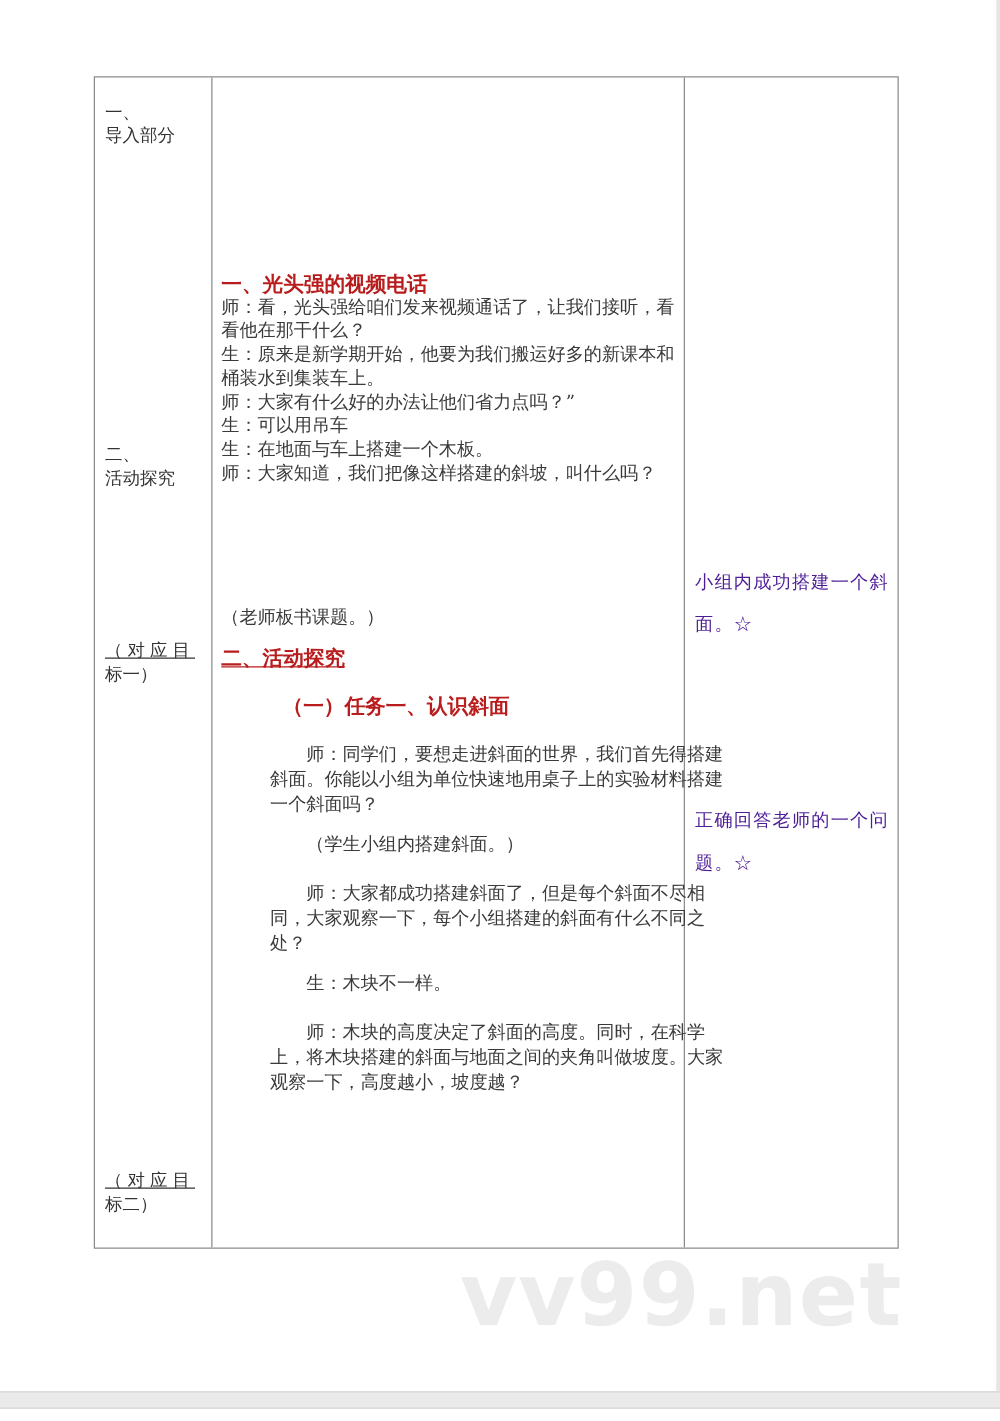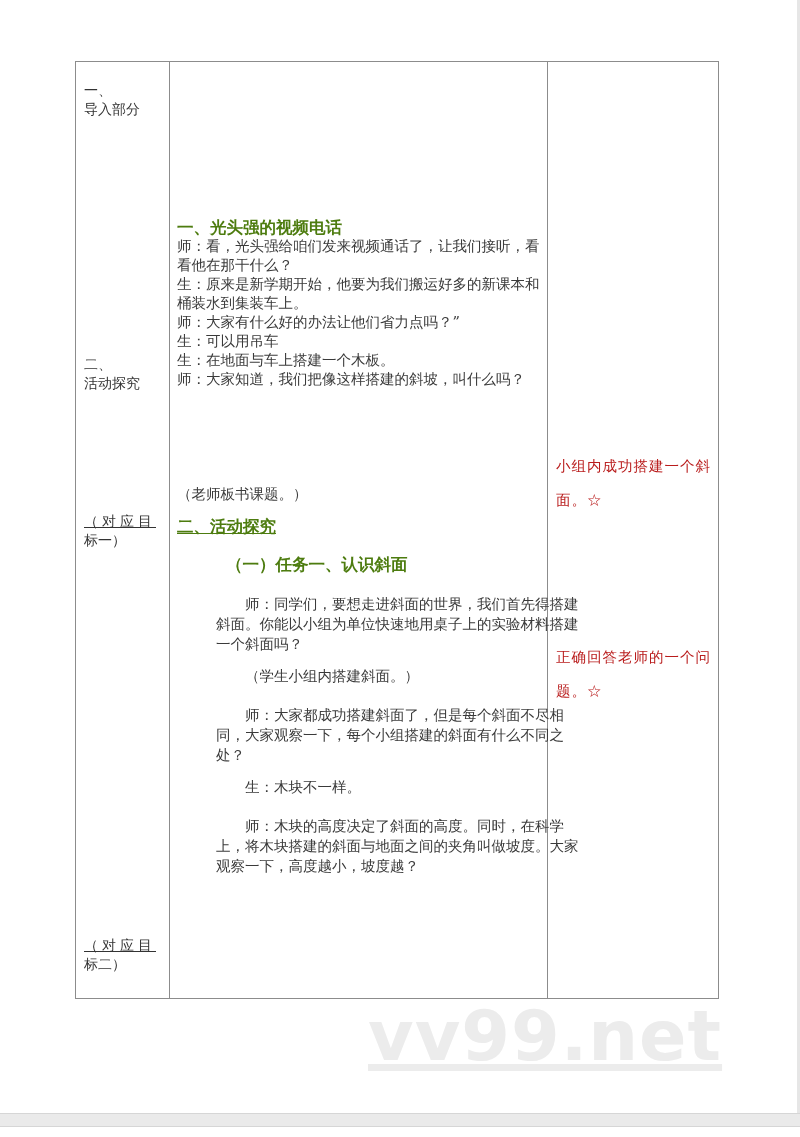--- a/index.html
+++ b/index.html
@@ -28,34 +28,34 @@
   .abs { position: absolute; }
   .lbl {
     font-family: "DejaVu Sans", "Liberation Sans", sans-serif;
     font-size: 14px; line-height: 19px; color: #333; left: 8px; width: 82px;
   }
   .lbl .spaced { letter-spacing: 4px; text-decoration: underline; }
 
   .c2 { left: 101px; width: 370px; font-size: 14.5px; line-height: 19px; color: #3a3a3a; }
   .h1 {
     font-family: "DejaVu Sans", "Liberation Sans", sans-serif;
-    font-weight: bold; font-size: 16.5px; color: #4d7c0f;
+    font-weight: bold; font-size: 16.5px; color: #b91c1c;
   }
   .p { text-indent: 0; }
   .ind { text-indent: 2em; margin-left: 39px; }
 
   .c3 {
-    left: 480px; width: 160px; font-size: 14.5px; line-height: 34px; color: #b91c1c;
+    left: 480px; width: 160px; font-size: 14.5px; line-height: 34px; color: #4c1d95;
     letter-spacing: 1px;
   }
 
   .watermark {
     position: absolute; left: 368px; top: 995px;
     font-family: "DejaVu Sans", "Liberation Sans", sans-serif;
-    font-weight: bold; font-size: 70px; color: #ececec; letter-spacing: 1px; text-decoration: underline;
+    font-weight: bold; font-size: 70px; color: #ececec; letter-spacing: 1px;
   }
 </style>
 </head>
 <body>
 
 <div class="page-edge"></div>
 <div class="page-gap"></div>
 
 <div class="table">
   <div class="col-div d1"></div>

